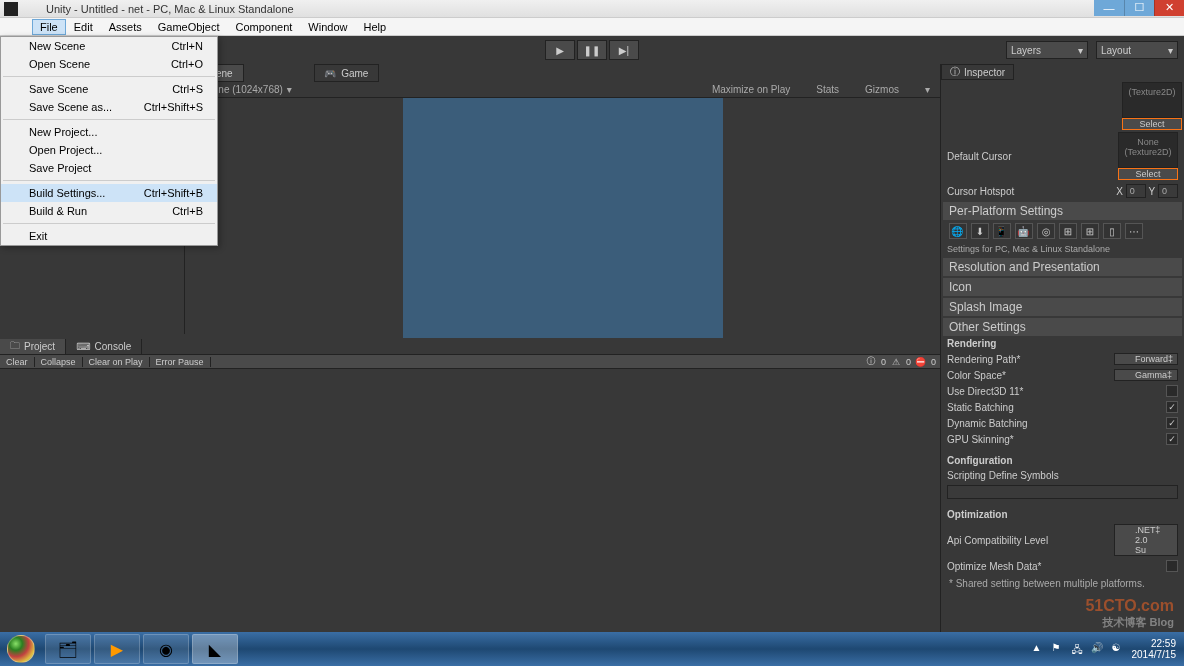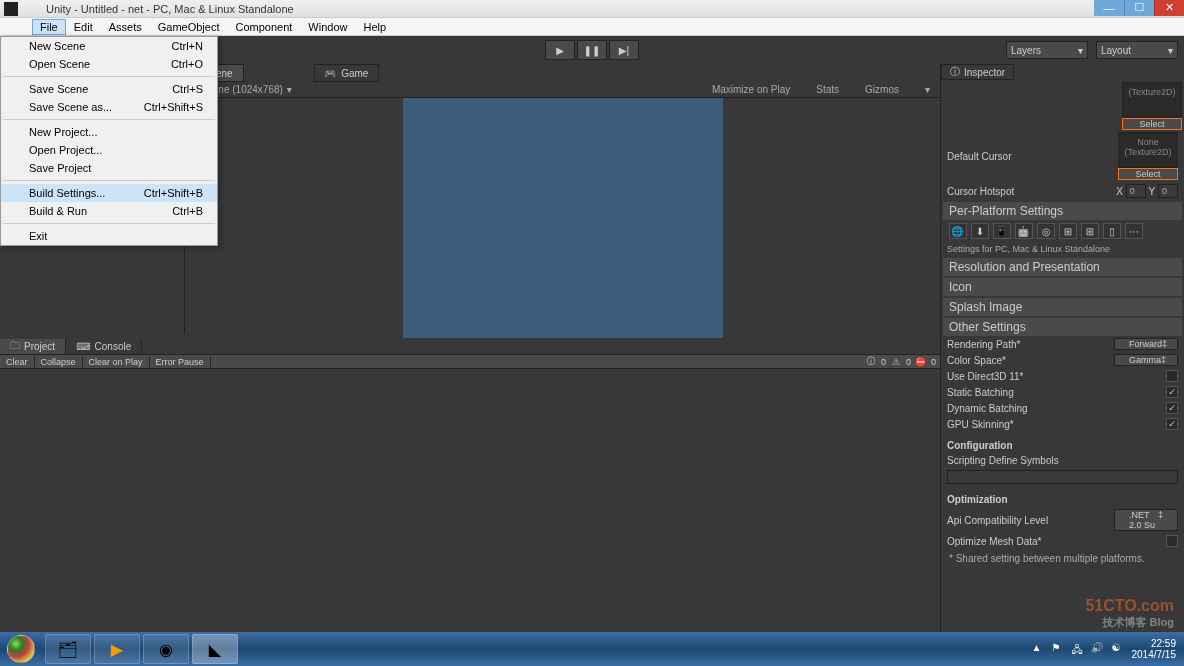--- a/index.html
+++ b/index.html
@@ -63,21 +63,21 @@
 .inspector-tab .tab { padding: 1px 8px; }
 .inspector-body { padding: 2px; }
 .insp-row { display: flex; align-items: center; padding: 2px 4px; font-size: 10px; }
 .insp-label { flex: 1; }
 .insp-field { background: #3a3a3a; border: 1px solid #222; padding: 1px 3px; font-size: 9px; color: #aaa; }
 .texture-box { width: 60px; height: 36px; background: #2a2a2a; border: 1px solid #222; text-align: center; font-size: 9px; color: #888; padding-top: 4px; }
 .select-btn { width: 60px; height: 12px; background: #4a4a4a; border: 1px solid #f97316; font-size: 9px; text-align: center; }
 .section-hdr { background: #4a4a4a; padding: 2px 6px; font-weight: normal; font-size: 12px; margin-top: 2px; }
 .platform-icons { display: flex; gap: 4px; padding: 3px 6px; }
 .plat-icon { width: 18px; height: 16px; background: #333; border: 1px solid #555; display: flex; align-items: center; justify-content: center; font-size: 10px; }
-.insp-dd { background: #4a4a4a; border: 1px solid #222; padding: 0 14px; font-size: 9px; width: 64px; display: flex; justify-content: space-between; }
+.insp-dd { background: #4a4a4a; border: 1px solid #222; padding: 0 20px; font-size: 9px; width: 64px; display: flex; justify-content: space-between; }
 .insp-check { width: 12px; height: 12px; border: 1px solid #555; background: #2a2a2a; display: flex; align-items: center; justify-content: center; font-size: 9px; color: #ccc; }
 .insp-note { font-size: 10px; color: #aaa; padding: 4px 6px; }
 
 
 .taskbar { position: absolute; bottom: 0; left: 0; right: 0; height: 34px; background: linear-gradient(#3a6ea5, #1e4872, #3a6ea5); display: flex; align-items: center; }
 .start-btn { width: 42px; height: 32px; display: flex; align-items: center; justify-content: center; }
 .start-orb { width: 28px; height: 28px; border-radius: 50%; background: radial-gradient(circle at 30% 30%, #88e068, #2a8020, #c04040, #e0c040, #4060c0); border: 1px solid rgba(255,255,255,.3); }
 .task-item { width: 46px; height: 30px; background: rgba(255,255,255,.1); border: 1px solid rgba(255,255,255,.2); border-radius: 2px; margin-left: 3px; display: flex; align-items: center; justify-content: center; }
 .task-item.active { background: rgba(255,255,255,.3); }
 .tray { margin-left: auto; display: flex; align-items: center; gap: 6px; padding-right: 8px; color: #fff; font-size: 10px; }
@@ -269,20 +269,21 @@
         <div class="plat-icon">⊞</div>
         <div class="plat-icon">▯</div>
         <div class="plat-icon">⋯</div>
       </div>
       <div class="insp-row" style="font-size:9px;color:#aaa">Settings for PC, Mac &amp; Linux Standalone</div>
       <div class="section-hdr">Resolution and Presentation</div>
       <div class="section-hdr">Icon</div>
       <div class="section-hdr">Splash Image</div>
       <div class="section-hdr">Other Settings</div>
 
+      <div class="insp-row" style="font-weight:bold">Rendering</div>
       <div class="insp-row">
           <span class="insp-label">Rendering Path*</span>
           <span class="insp-dd">
             <span>Forward</span>
             <span>‡</span>
           </span>
         </div>
       <div class="insp-row">
           <span class="insp-label">Color Space*</span>
           <span class="insp-dd">

